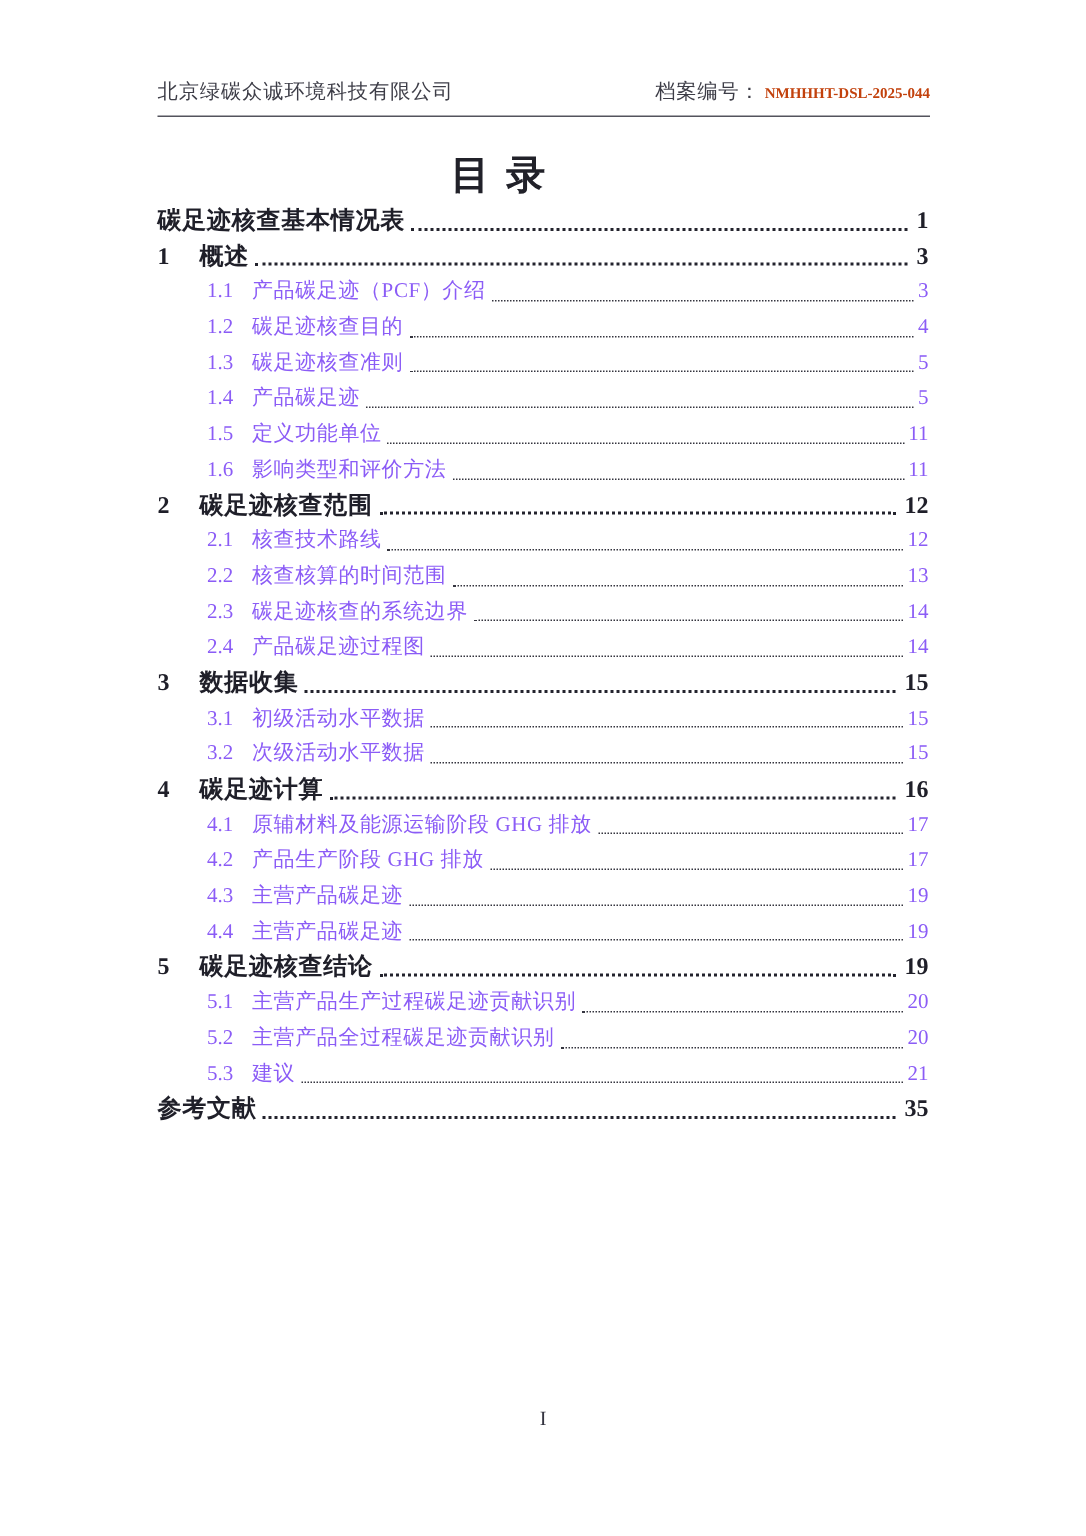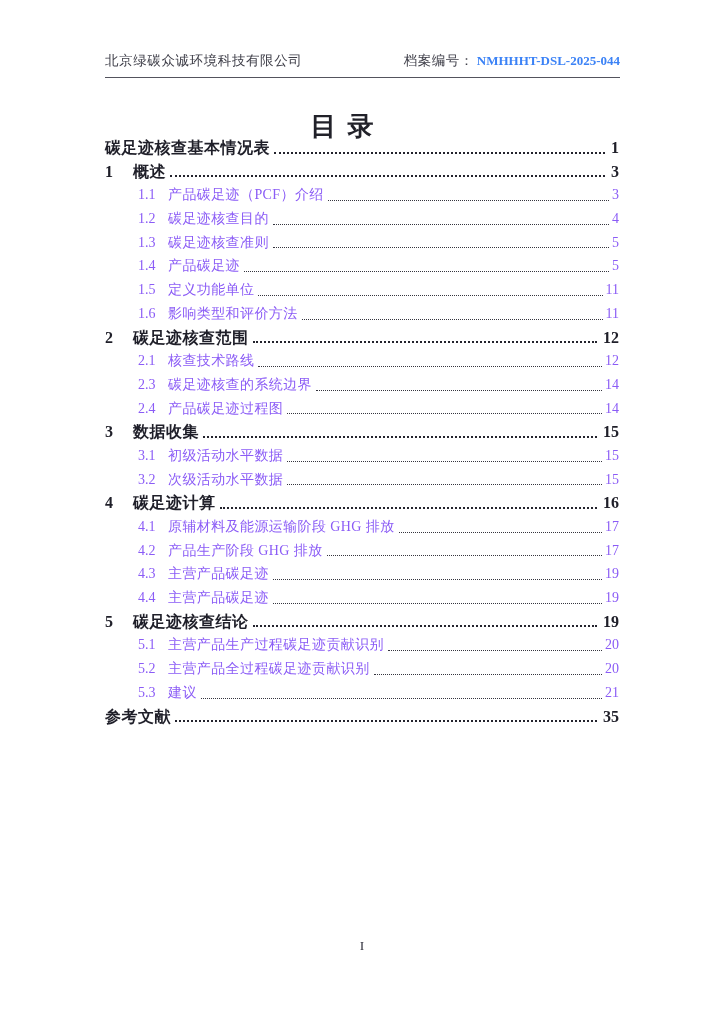--- a/index.html
+++ b/index.html
@@ -32,32 +32,32 @@
     border-bottom: 1.6px solid #53535d;
     padding-bottom: 7px;
     font-size: 13.5px;
     color: #3d3d47;
     letter-spacing: 0.6px;
     white-space: nowrap;
   }
   .header .file-no { letter-spacing: 0.5px; }
   .header .file-code {
     font-weight: bold;
-    font-size: 13px;
+    font-size: 10px;
     letter-spacing: 0;
     margin-left: 3px;
-    color: #3b82f6;
+    color: #c2410c;
   }
   
   .toc-title {
     position: absolute;
     top: 93px;
     left: 0;
     width: 652px;
-    margin: 16px;
+    margin: 6px;
     text-align: center;
     text-indent: 11px;
     letter-spacing: 11px;
     font-size: 26px;
     font-weight: bold;
     color: #212129;
   }
   
   .toc {
     position: absolute;
@@ -187,20 +187,26 @@
     <span class="leader"></span>
     <span class="pgnum">12</span>
   </div>
       <div class="toc-row l2">
     <span class="num">2.1</span>
     <span class="label">核查技术路线</span>
     <span class="leader"></span>
     <span class="pgnum">12</span>
   </div>
       <div class="toc-row l2">
+    <span class="num">2.2</span>
+    <span class="label">核查核算的时间范围</span>
+    <span class="leader"></span>
+    <span class="pgnum">13</span>
+  </div>
+      <div class="toc-row l2">
     <span class="num">2.3</span>
     <span class="label">碳足迹核查的系统边界</span>
     <span class="leader"></span>
     <span class="pgnum">14</span>
   </div>
       <div class="toc-row l2">
     <span class="num">2.4</span>
     <span class="label">产品碳足迹过程图</span>
     <span class="leader"></span>
     <span class="pgnum">14</span>

